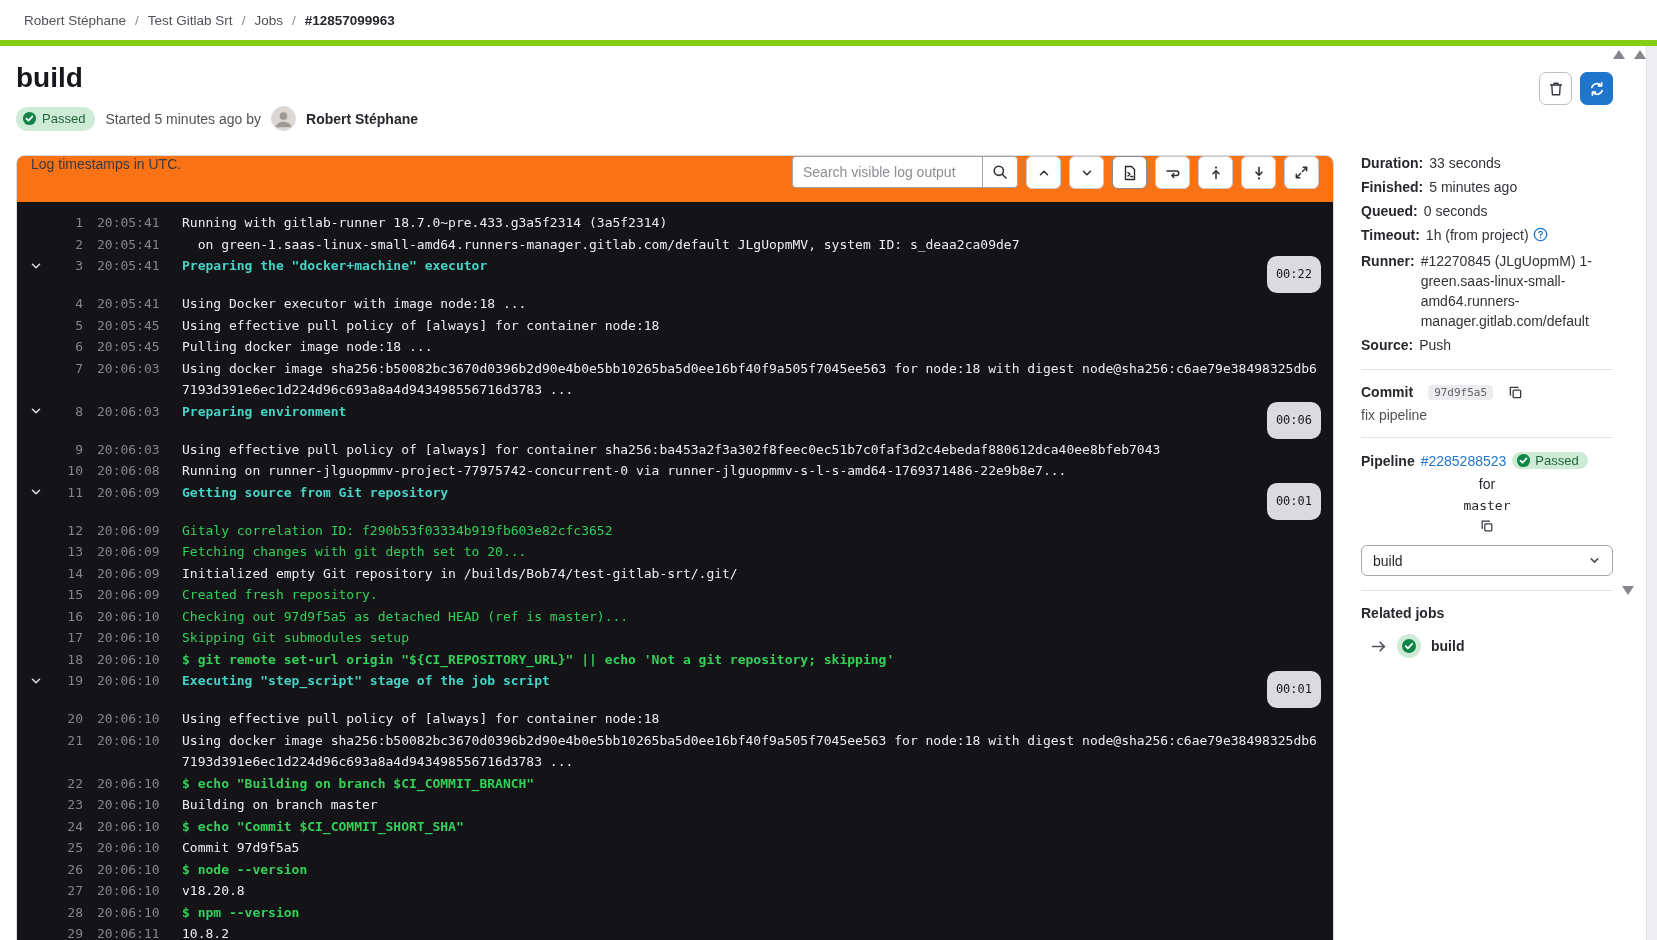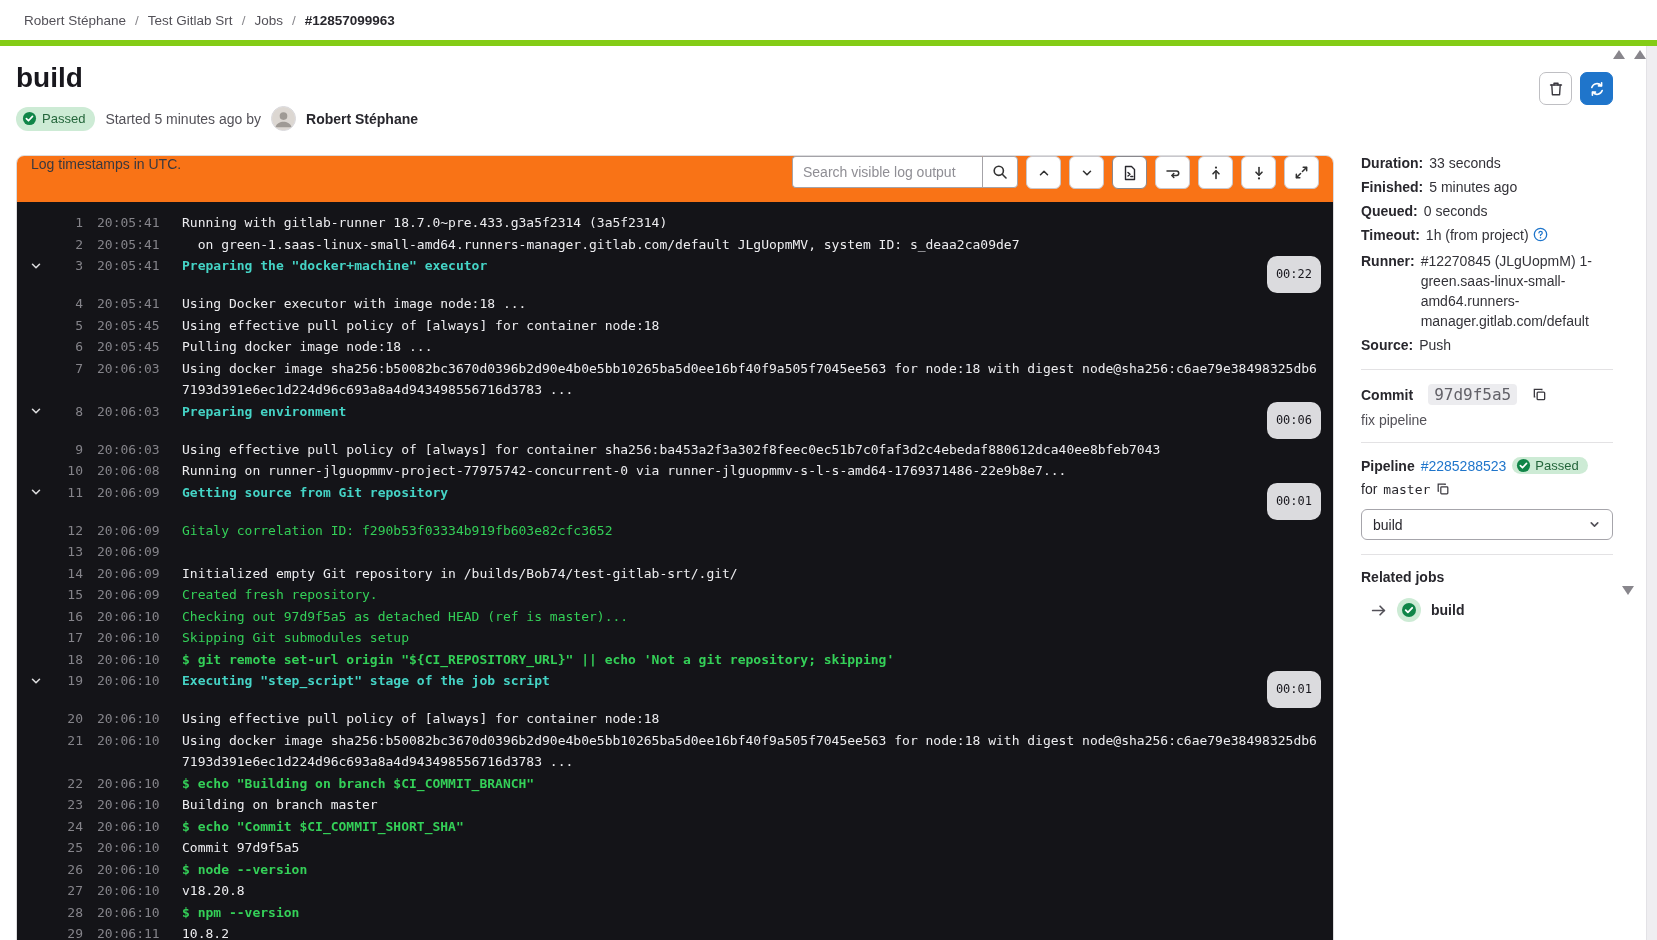--- a/index.html
+++ b/index.html
@@ -65,30 +65,30 @@
   .sq-btn.primary { background:#1f75cb; border:1px solid #1f75cb; }
   .detail-list { margin-top:48px; }
   .detail-row { display:flex; line-height:20px; margin-bottom:4px; align-items:flex-start; }
   .detail-label { font-weight:700; flex:none; margin-right:6px; }
   .detail-value { color:#333238; word-break:break-word; }
   .help-icon { display:inline-block; vertical-align:-2px; margin-left:4px; cursor:pointer; }
   .side-divider { border:none; border-top:1px solid #e3e2e4; margin:14px 0; }
 
   .commit-row { display:flex; align-items:center; gap:15px; }
   .bold-label { font-weight:700; }
-  .sha-chip { font-family:"DejaVu Sans Mono", monospace; font-size:16px; background:#ececef;
+  .sha-chip { font-family:"DejaVu Sans Mono", monospace; font-size:11px; background:#ececef;
     color:#626168; border-radius:4px; padding:1px 6px; }
   .copy-btn { background:none; border:none; cursor:pointer; padding:0; display:flex; }
   .commit-msg { color:#535158; margin-top:7px; }
 
   .pipeline-row { display:flex; align-items:center; gap:6px; flex-wrap:wrap; }
   .link-blue { color:#1f75cb; cursor:pointer; }
   .pipe-badge { display:inline-flex; align-items:center; gap:4px; background:#cdebd5; color:#24663b;
     border-radius:11px; padding:1px 9px 1px 4px; font-size:13px; }
-  .for-row { display:flex; align-items:center; gap:6px; margin-top:7px; }
+  .for-row { display:flex; align-items:center; gap:6px; margin-top:7px;flex-direction:column; }
   .mono { font-family:"DejaVu Sans Mono", monospace; font-size:13px; }
   .stage-select { margin-top:12px; height:31px; border:1px solid #a6a5ab; border-radius:6px;
     display:flex; align-items:center; justify-content:space-between; padding:0 11px; cursor:pointer;
     background:#fff; font-size:14px; color:#28272d; }
 
   .related-title { font-weight:700; margin-bottom:13px; }
   .related-job { display:flex; align-items:center; gap:10px; padding-left:9px; cursor:pointer; }
   .job-status-halo { width:24px; height:24px; border-radius:50%; background:#cdebd5;
     display:flex; align-items:center; justify-content:center; }
   .job-name { font-weight:700; color:#28272d; }
@@ -274,20 +274,21 @@
         <div class="log-line green">
           <span class="chev"></span>
           <span class="lnum">12</span>
           <span class="lts">20:06:09</span>
           <span class="ltext">Gitaly correlation ID: f290b53f03334b919fb603e82cfc3652</span>
         </div>
         <div class="log-line green">
           <span class="chev"></span>
           <span class="lnum">13</span>
           <span class="lts">20:06:09</span>
+          <span class="ltext">Fetching changes with git depth set to 20...</span>
         </div>
         <div class="log-line plain">
           <span class="chev"></span>
           <span class="lnum">14</span>
           <span class="lts">20:06:09</span>
           <span class="ltext">Initialized empty Git repository in /builds/Bob74/test-gitlab-srt/.git/</span>
         </div>
         <div class="log-line green">
           <span class="chev"></span>
           <span class="lnum">15</span>

